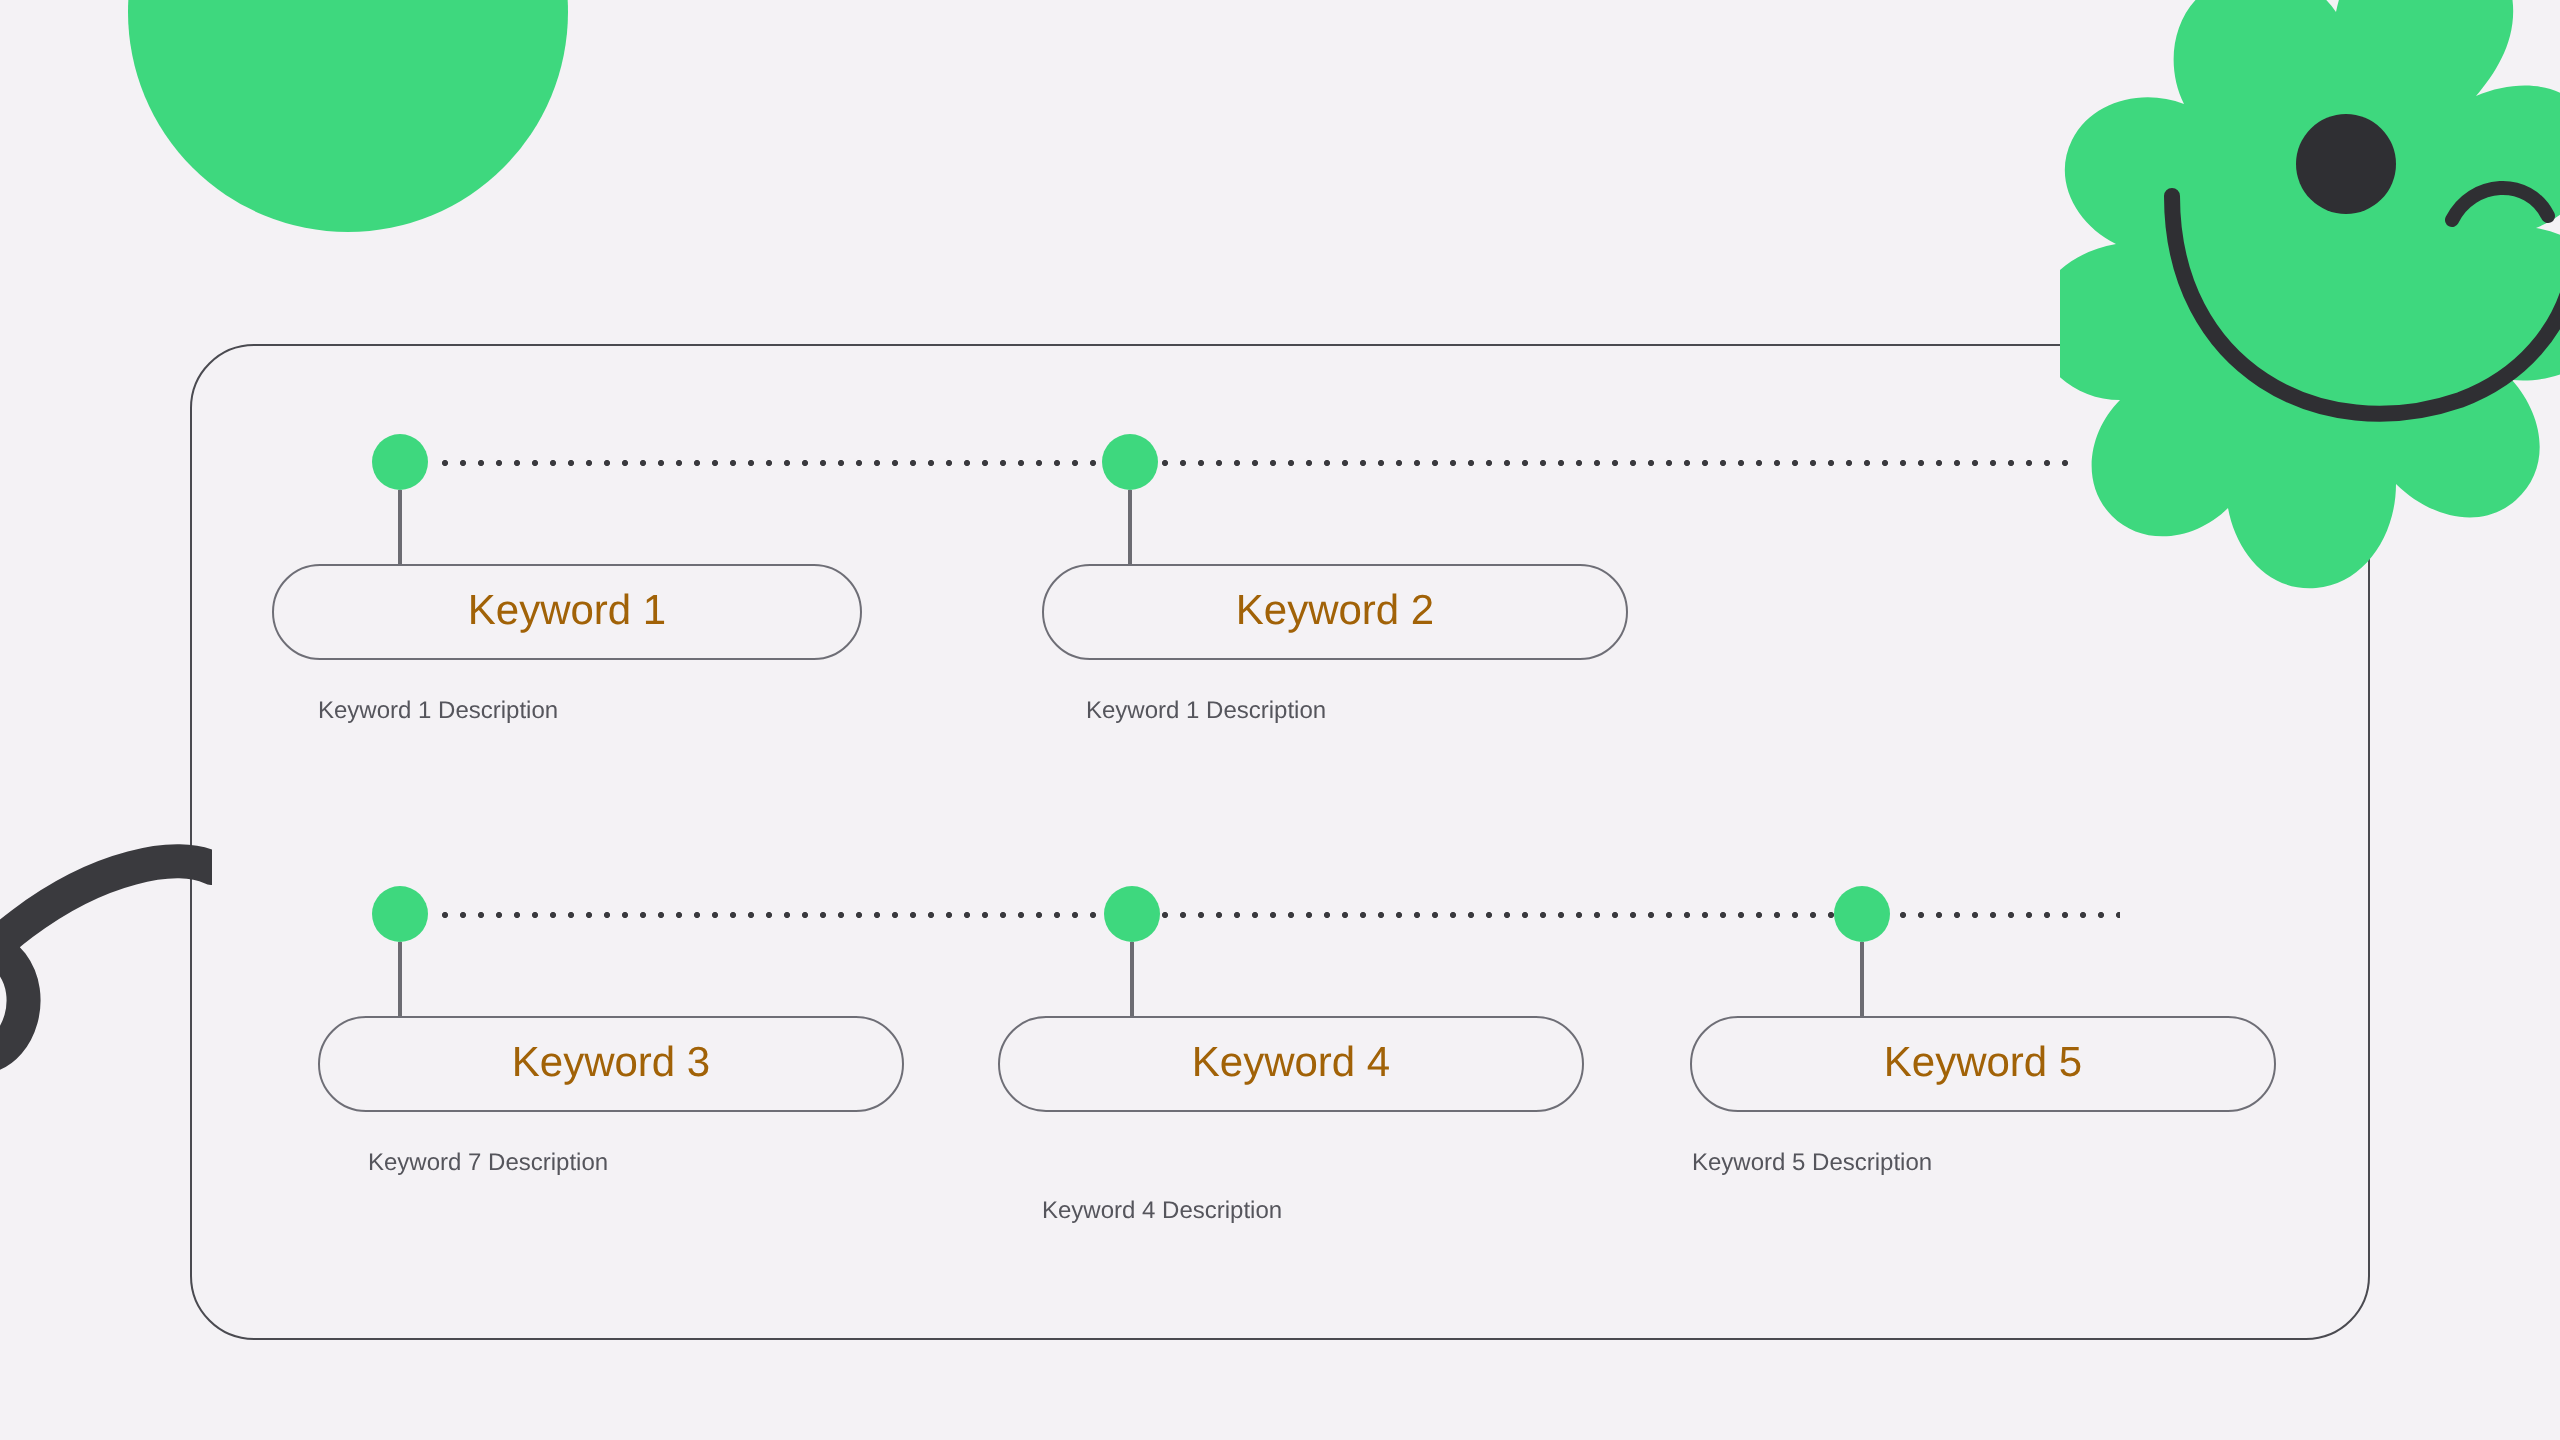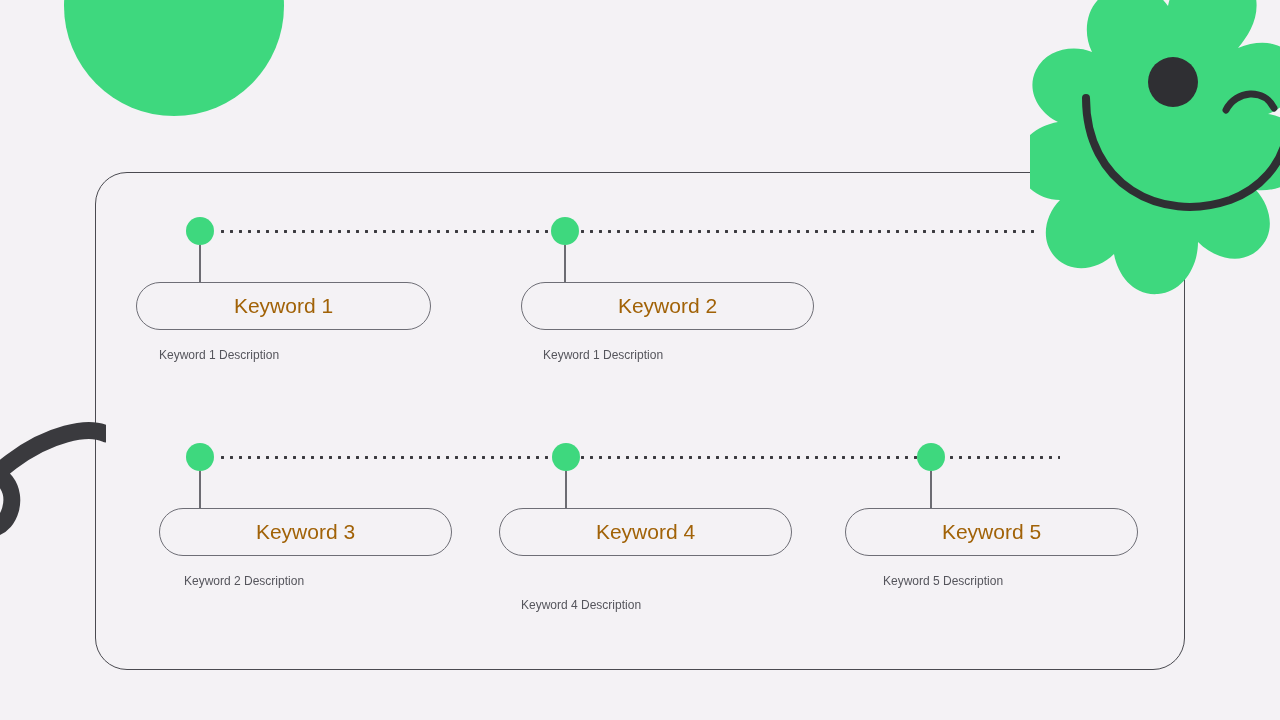--- a/index.html
+++ b/index.html
@@ -200,39 +200,39 @@
 
   <div class="row row-2">
     <div class="dotline" style="left:218px; top:456px; width:842px;"></div>
 
     <div class="node">
       <div class="node-dot" style="left:186px; top:443px;"></div>
       <div class="node-stem" style="left:199px; top:471px; height:60px;"></div>
       <div class="pill" style="left:159px; top:508px; width:293px;">
         <span class="pill-label">Keyword 3</span>
       </div>
-      <div class="desc" style="left:184px; top:574px;">Keyword 2 Description</div>
+      <div class="desc" style="left:184px; top:574px;">Keyword 7 Description</div>
     </div>
 
     <div class="node">
       <div class="node-dot" style="left:552px; top:443px;"></div>
       <div class="node-stem" style="left:565px; top:471px; height:60px;"></div>
       <div class="pill" style="left:499px; top:508px; width:293px;">
         <span class="pill-label">Keyword 4</span>
       </div>
       <div class="desc" style="left:521px; top:574px;margin-top:24px;">Keyword 4 Description</div>
     </div>
 
     <div class="node">
       <div class="node-dot" style="left:917px; top:443px;"></div>
       <div class="node-stem" style="left:930px; top:471px; height:60px;"></div>
       <div class="pill" style="left:845px; top:508px; width:293px;">
         <span class="pill-label">Keyword 5</span>
       </div>
-      <div class="desc" style="left:883px; top:574px;text-align:right;">Keyword 5 Description</div>
+      <div class="desc" style="left:846px; top:574px;text-align:right;">Keyword 5 Description</div>
     </div>
   </div>
 
   <div class="deco-flower">
     <svg viewBox="0 0 260 345" xmlns="http://www.w3.org/2000/svg">
       <g>
         <path fill="#3ed87e" d="
           M150 8
           C 176 -16, 214 -10, 224 18
           C 232 42, 220 62, 208 76

